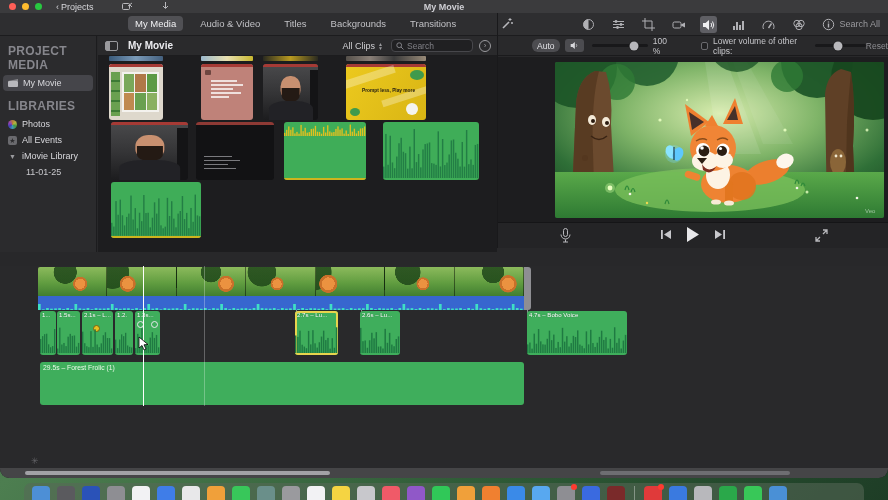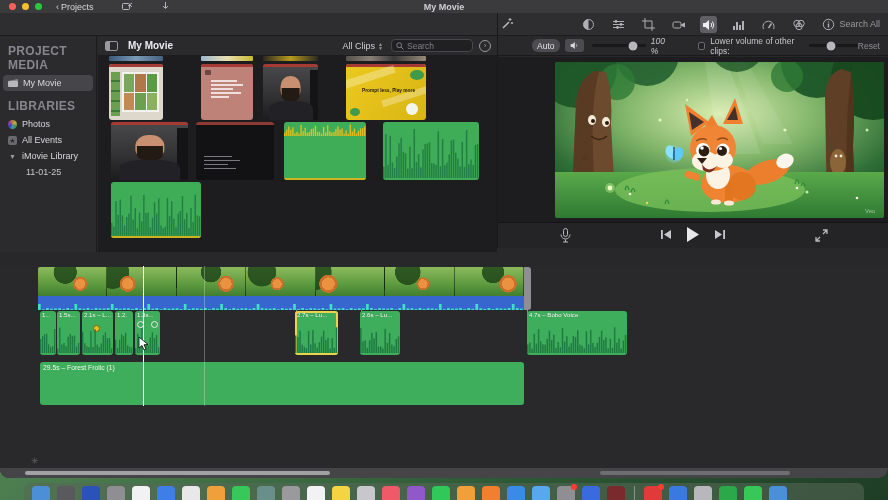--- a/index.html
+++ b/index.html
@@ -190,20 +190,27 @@
     </span>
     <span class="tb-icon">
       <svg width="9" height="9" viewBox="0 0 9 9">
           <path d="M4.5 0 V6 M2 4 L4.5 6.5 L7 4" stroke="#b8b8bc" fill="none"></path>
         </svg>
     </span>
     <span class="win-title">My Movie</span>
   </div>
 
   <div class="topbar">
+    <div class="tabs">
+      <span class="tab sel">My Media</span>
+      <span class="tab">Audio &amp; Video</span>
+      <span class="tab">Titles</span>
+      <span class="tab">Backgrounds</span>
+      <span class="tab">Transitions</span>
+    </div>
     <span class="wand">
       <svg width="14" height="14" viewBox="0 0 14 14">
           <path d="M3 11 L9 5" stroke="#b8b8bc" stroke-width="1.6"></path>
           <path d="M10 1 v3 M8.5 2.5 h3 M12 5 v2 M11 6 h2" stroke="#b8b8bc" stroke-width="1"></path>
         </svg>
     </span>
     <div class="adjust-icons">
       <span class="aicon">
         <svg width="13" height="13" viewBox="0 0 13 13">
             <circle cx="6.5" cy="6.5" r="5" fill="none" stroke="#b0b0b4"></circle>
@@ -524,27 +531,27 @@
     <span class="mini-btn" style="margin-left:34px;border-radius:6px;">Auto</span>
     <span class="mini-btn" style="margin-left:5px;">
       <svg width="9" height="9" viewBox="0 0 13 12">
           <path d="M1 4 H3.5 L7 1 V11 L3.5 8 H1 Z" fill="#d8d8dc"></path>
           <path d="M9 4 Q10.5 6 9 8" stroke="#d8d8dc" fill="none"></path>
         </svg>
     </span>
     <span class="slider" style="width:62px; margin-left:8px;">
       <span class="knob" style="left:76%;"></span>
     </span>
-    <span style="margin-left:5px;font-style:italic;">100 %</span>
+    <span style="margin-left:5px;">100 %</span>
     <span class="checkbox" style="margin-left:26px;"></span>
     <span style="margin-left:5px;">Lower volume of other clips:</span>
     <span class="slider" style="width:56px; margin-left:6px;">
       <span class="knob" style="left:45%;"></span>
     </span>
-    <span style="margin-left:auto; margin-right:8px; color:#8e8e93;">Reset</span>
+    <span style="margin-left:auto; margin-right:0; color:#8e8e93;">Reset</span>
   </div>
 
   <div class="viewer">
     <div class="preview">
       <svg width="329" height="156" viewBox="0 0 329 156" preserveAspectRatio="none">
         <defs>
           <radialGradient id="sky" cx="0.5" cy="0.33" r="0.75">
             <stop offset="0" stop-color="#d8ecae"></stop>
               <stop offset="0.4" stop-color="#7fb468"></stop>
             <stop offset="0.75" stop-color="#2f6f37"></stop>

